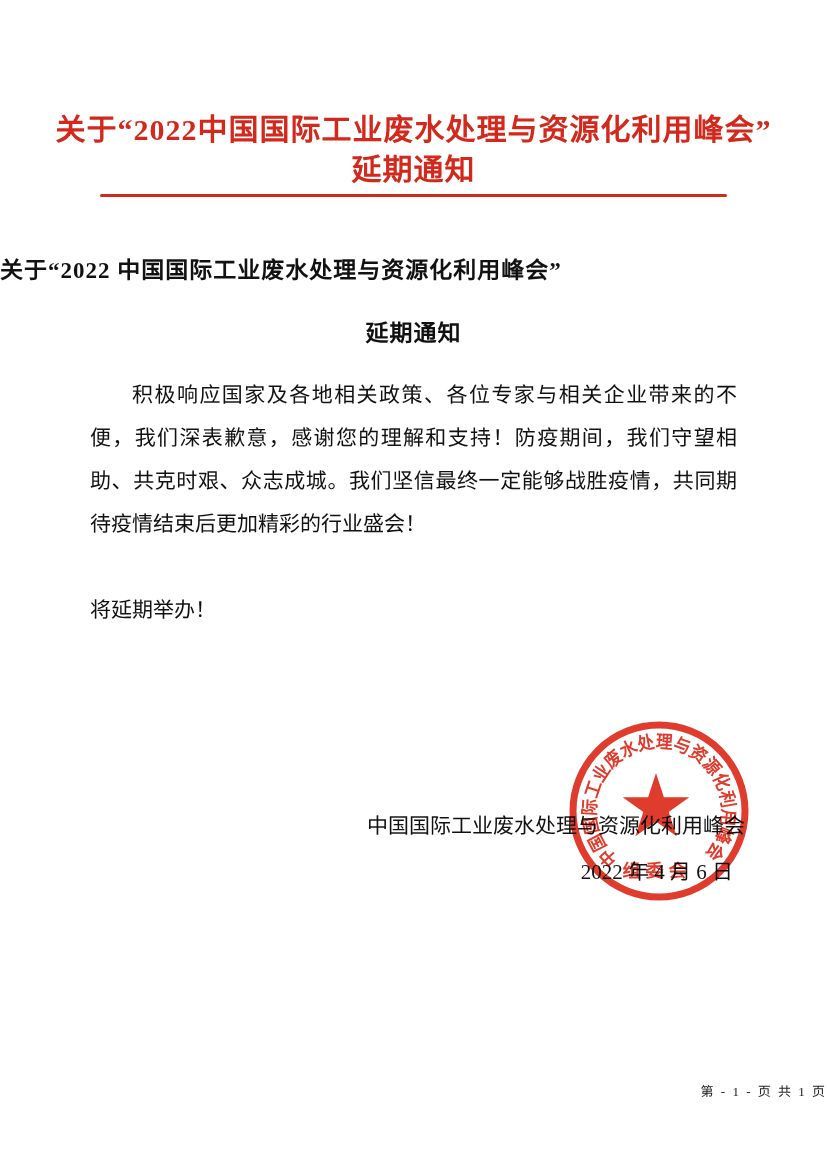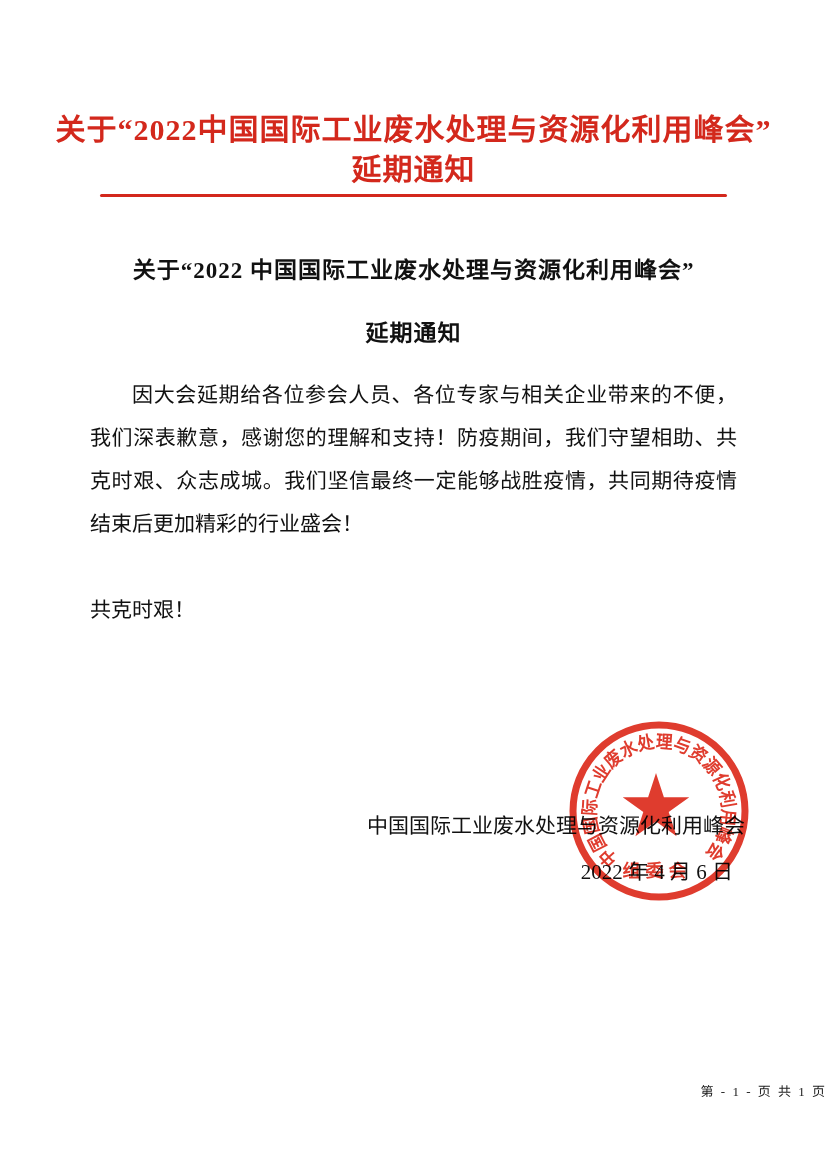--- a/index.html
+++ b/index.html
@@ -44,21 +44,21 @@
     background: var(--accent);
     border-radius: 2px;
   }
 
   
   .doc-title-1 {
     position: absolute;
     top: 251px;
     left: 0;
     width: 100%;
-    text-align: center;
+    text-align: left;
     font-size: 23px;
     font-weight: bold;
     letter-spacing: 1px;
   }
   .doc-title-2 {
     position: absolute;
     top: 314px;
     left: 0;
     width: 100%;
     text-align: center;
@@ -144,23 +144,23 @@
     <div>延期通知</div>
   </div>
 
   <div class="red-rule"></div>
 
   <div class="doc-title-1">关于“2022 中国国际工业废水处理与资源化利用峰会”</div>
   <div class="doc-title-2">延期通知</div>
 
   <div class="body-text">
     <div>
-        <p><span>因大会延期给各位参会人员、各位专家与相关企业带来的不便，我们深表歉意，感谢您的理解和支持！防疫期间，我们守望相助、共克时艰、众志成城。我们坚信最终一定能够战胜疫情，共同期待疫情结束后更加精彩的行业盛会！</span></p>
+        <p><span>积极响应国家及各地相关政策、各位专家与相关企业带来的不便，我们深表歉意，感谢您的理解和支持！防疫期间，我们守望相助、共克时艰、众志成城。我们坚信最终一定能够战胜疫情，共同期待疫情结束后更加精彩的行业盛会！</span></p>
       </div>
-    <div class="closing">共克时艰！</div>
+    <div class="closing">将延期举办！</div>
   </div>
 
   <div class="signature">
     <div class="org">中国国际工业废水处理与资源化利用峰会</div>
     <div class="date">2022 年 4 月 6 日</div>
   </div>
 
   <svg class="stamp" viewBox="0 0 212 212" aria-hidden="true">
     <circle class="stamp-stroke" cx="106" cy="106" r="86" stroke-width="7"></circle>
     <defs>

